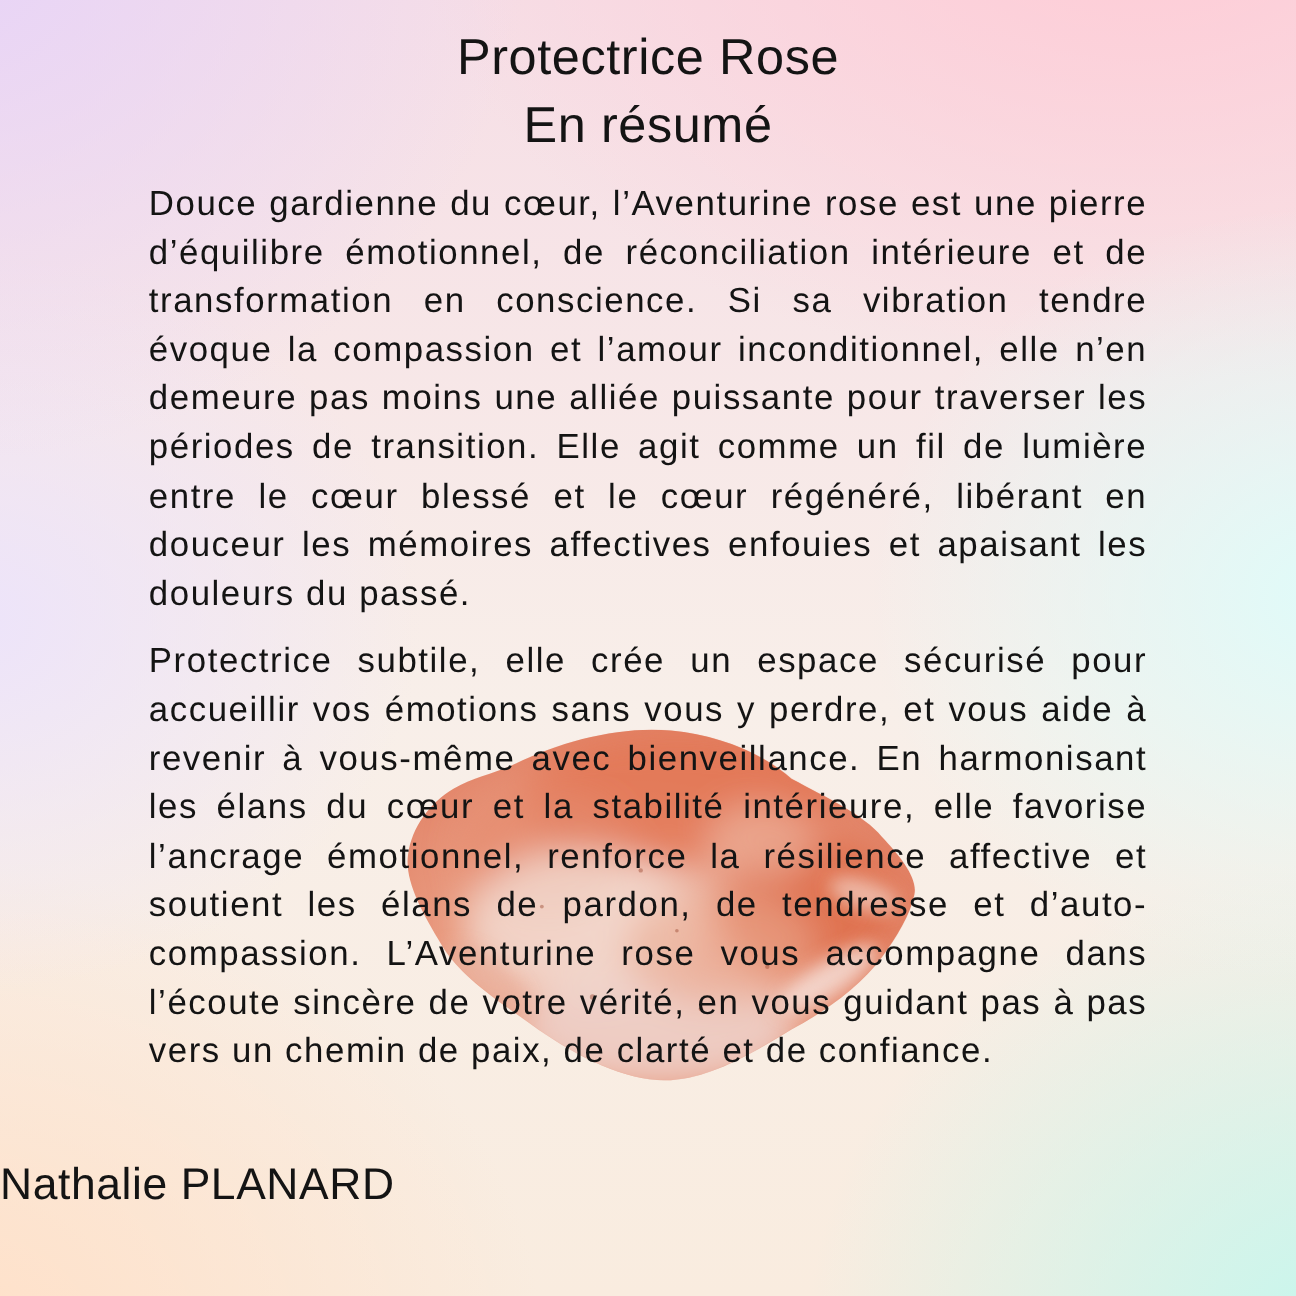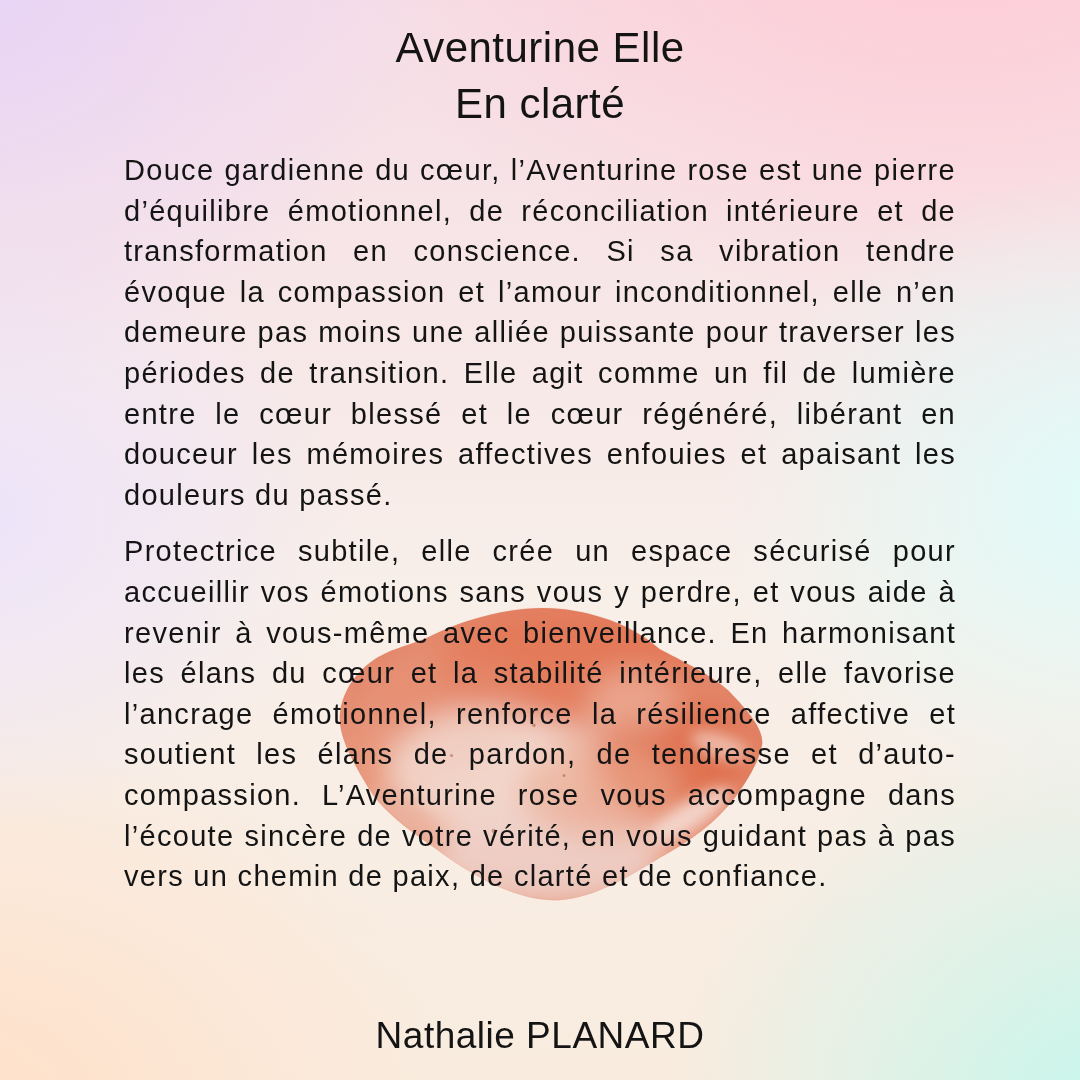--- a/index.html
+++ b/index.html
@@ -50,45 +50,45 @@
     position: absolute;
     left: 333px;
     top: 604px;
     width: 432px;
     height: 308px;
     z-index: 1;
   }
   .footer {
     position: absolute;
     left: 0; right: 0;
-    top: 1013px;
+    top: 964px;
     z-index: 3;
-    text-align: center;
+    text-align: left;
   }
   .footer-name {
     font-size: 37px;
     line-height: 46px;
     font-weight: 500;
     letter-spacing: 0.5px;
   }
   .footer-subtitle {
     font-size: 29px;
     line-height: 40px;
     font-style: italic;
     letter-spacing: 0.04em;
   }
 </style>
 </head>
 <body>
 
 <div class="canvas">
 
   <div class="title">
-    <div>Aventurine Elle</div>
-    <div>En clarté</div>
+    <div>Protectrice Rose</div>
+    <div>En résumé</div>
   </div>
 
   <svg class="stone" viewBox="0 0 430 305" xmlns="http://www.w3.org/2000/svg" aria-hidden="true">
     <defs>
       <radialGradient id="stoneBase" cx="45%" cy="55%" r="75%">
         <stop offset="0%" stop-color="#f0cfc4"></stop>
         <stop offset="45%" stop-color="#e99b80"></stop>
         <stop offset="80%" stop-color="#e07a5e"></stop>
         <stop offset="100%" stop-color="#d96f53"></stop>
       </radialGradient>

